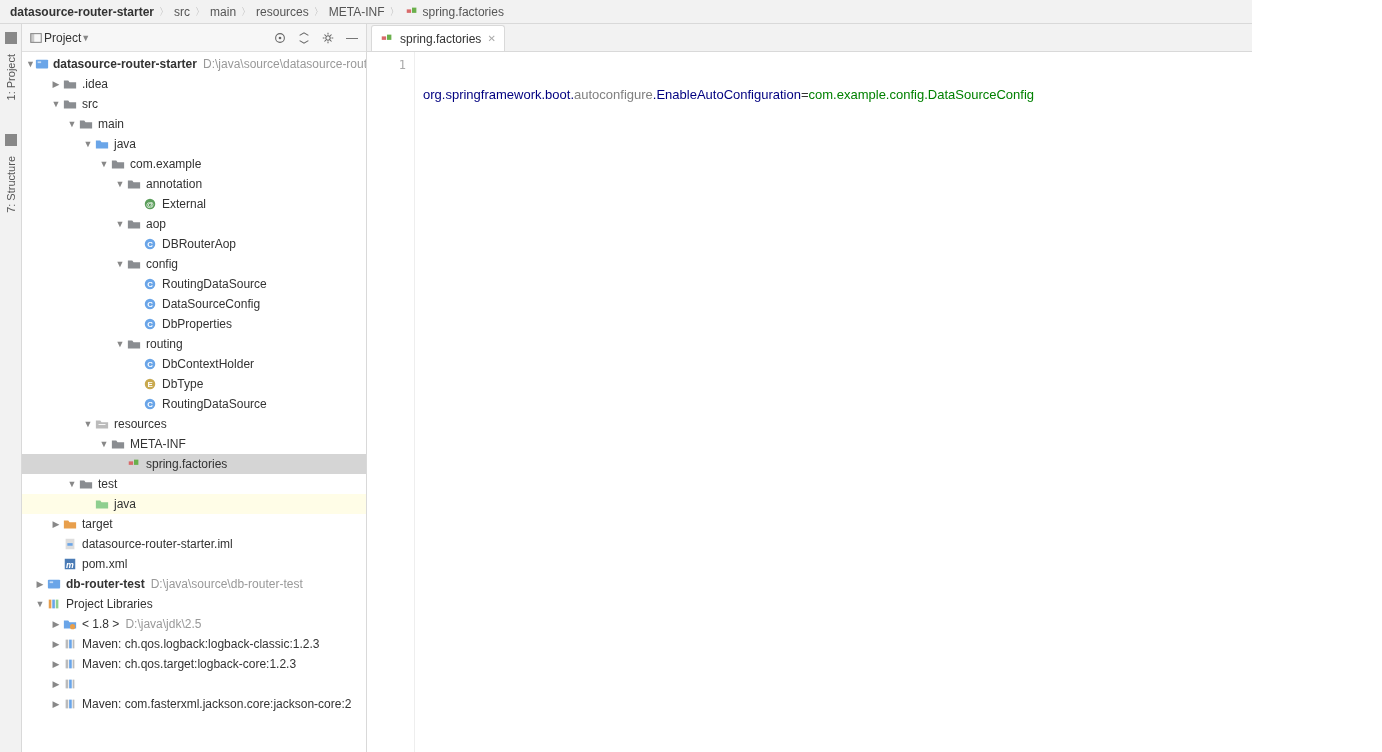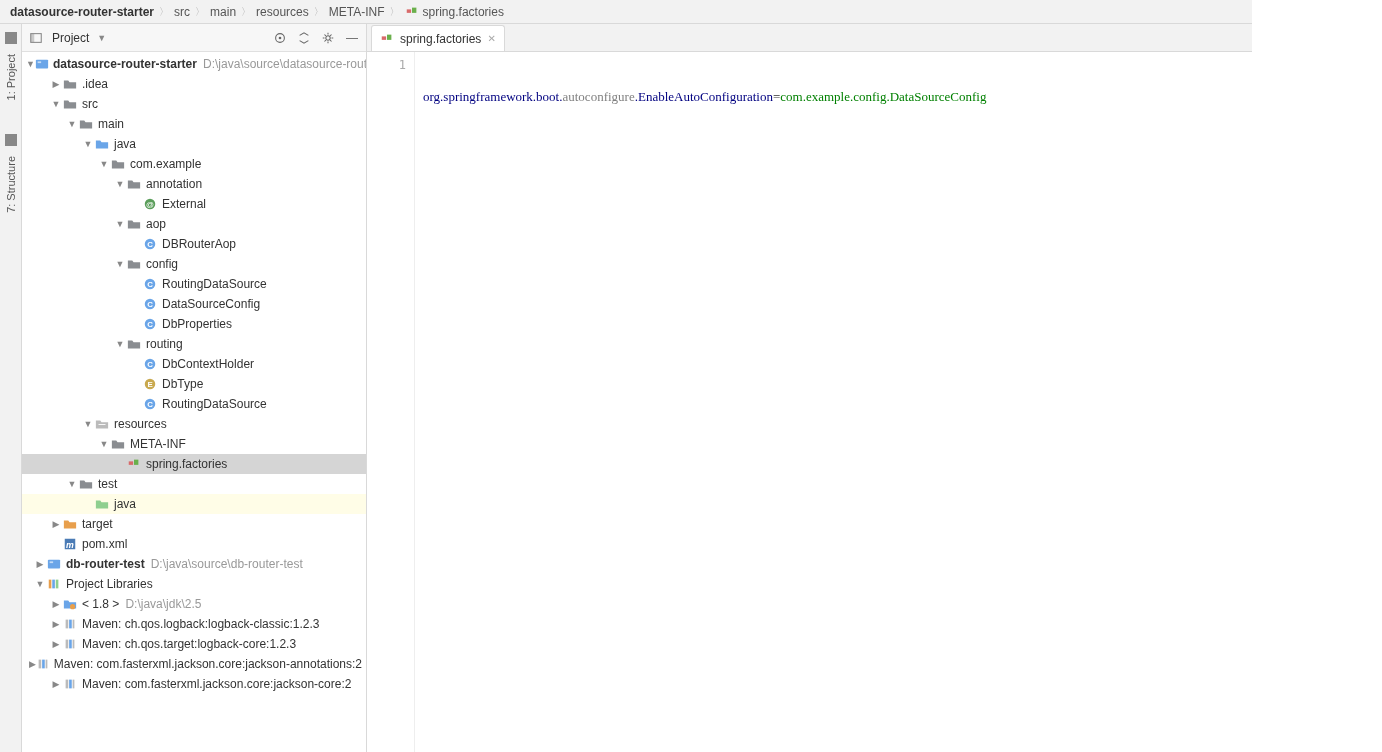--- a/index.html
+++ b/index.html
@@ -8,21 +8,21 @@
 .breadcrumb { display: flex; align-items: center; height: 24px; padding: 0 8px; border-bottom: 1px solid #d9d9d9; background: #f2f2f2; }
 .breadcrumb .crumb { display: flex; align-items: center; color: #555; padding: 0 2px; cursor: pointer; }
 .breadcrumb .crumb.bold { font-weight: bold; color: #333; }
 .breadcrumb .sep { color: #aaa; margin: 0 3px; font-size: 10px; }
 .main-area { display: flex; flex: 1; overflow: hidden; }
 .left-rail { width: 22px; background: #f2f2f2; border-right: 1px solid #d9d9d9; display: flex; flex-direction: column; align-items: center; padding-top: 8px; gap: 4px; }
 .rail-item { writing-mode: vertical-rl; transform: rotate(180deg); font-size: 11px; color: #555; padding: 6px 0; cursor: pointer; white-space: nowrap; }
 .rail-square { width: 12px; height: 12px; background: #888; }
 .sidebar { width: 345px; background: #fff; border-right: 1px solid #d9d9d9; display: flex; flex-direction: column; }
 .sidebar-header { height: 28px; display: flex; align-items: center; justify-content: space-between; padding: 0 6px; border-bottom: 1px solid #e0e0e0; background: #f7f7f7; }
-.sidebar-header-left { display: flex; align-items: center; gap: 8px; text-align: right; }
+.sidebar-header-left { display: flex; align-items: center; gap: 0; text-align: right; }
 .sidebar-header-right { display: flex; align-items: center; gap: 8px; }
 .dropdown-arrow { font-size: 9px; color: #888; }
 .sidebar-header .icon-btn { width: 16px; height: 16px; display: flex; align-items: center; justify-content: center; color: #666; cursor: pointer; }
 .tree { flex: 1; overflow-y: auto; overflow-x: hidden; padding: 2px 0; position: relative; }
 .tree-scroll-inner { min-width: 100%; }
 .tree-row { display: flex; align-items: center; height: 20px; padding: 0 4px; white-space: nowrap; cursor: pointer; }
 .tree-row.selected { background: #d5d5d5; }
 .tree-row.highlighted { background: #fffde7; }
 .tree-indent { display: inline-block; }
 .tree-arrow { width: 12px; display: inline-flex; justify-content: center; color: #888; font-size: 9px; }
@@ -30,21 +30,21 @@
 .tree-label { color: #333; }
 .tree-hint { color: #999; margin-left: 6px; }
 .tree-bold { font-weight: bold; }
 .editor-area { flex: 1; display: flex; flex-direction: column; background: #fff; }
 .tabs { height: 28px; display: flex; align-items: flex-end; background: #f2f2f2; border-bottom: 1px solid #d9d9d9; padding-left: 4px; }
 .tab { display: flex; align-items: center; height: 26px; padding: 0 8px; background: #fff; border: 1px solid #d9d9d9; border-bottom: none; border-radius: 3px 3px 0 0; gap: 6px; cursor: pointer; }
 .tab-close { color: #aaa; font-size: 10px; cursor: pointer; }
 .editor-body { flex: 1; display: flex; overflow: hidden; }
 .gutter { width: 48px; background: #fff; border-right: 1px solid #eee; text-align: right; padding: 4px 8px 0 0; color: #aaa; font-family: "Consolas", monospace; font-size: 12px; }
 .gutter .ln { height: 18px; line-height: 18px; }
-.code { flex: 1; font-family: Liberation Serif, serif; font-size: 13px; padding: 4px 0 0 8px; white-space: pre; overflow: auto; }
+.code { flex: 1; font-family: Liberation Sans, sans-serif; font-size: 13px; padding: 4px 0 0 8px; white-space: pre; overflow: auto; }
 .code-line { height: 18px; line-height: 18px; }
 .cc-navy { color: #000080; }
 .cc-gray { color: #808080; }
 .cc-default { color: #333; }
 .cc-green { color: #008000; }
 svg { display: block; }
 .tree::-webkit-scrollbar { width: 10px; }
 .tree::-webkit-scrollbar-thumb { background: #ccc; border-radius: 5px; }
 </style>
 </head>
@@ -375,20 +375,31 @@
                   <path d="M1 4h5l1.5 2H15v7H1z" fill="#e89f4c"></path>
                 </svg>
               </span>
               <span class="tree-label">target</span>
             </div>
             <div class="tree-row">
               <span class="tree-indent" style="width: 24px;"></span>
               <span class="tree-arrow"></span>
               <span class="tree-icon">
                 <svg width="14" height="14" viewBox="0 0 16 16">
+                  <rect x="3" y="2" width="10" height="12" fill="#ddd"></rect>
+                  <rect x="5" y="7" width="6" height="3" fill="#6aa5e8"></rect>
+                </svg>
+              </span>
+              <span class="tree-label">datasource-router-starter.iml</span>
+            </div>
+            <div class="tree-row">
+              <span class="tree-indent" style="width: 24px;"></span>
+              <span class="tree-arrow"></span>
+              <span class="tree-icon">
+                <svg width="14" height="14" viewBox="0 0 16 16">
                   <rect x="2" y="2" width="12" height="12" fill="#4a7bb5"></rect>
                   <text x="8" y="12" text-anchor="middle" font-size="10" fill="#fff" font-family="Arial" font-weight="bold" font-style="italic">m</text>
                 </svg>
               </span>
               <span class="tree-label">pom.xml</span>
             </div>
             <div class="tree-row">
               <span class="tree-indent" style="width: 8px;"></span>
               <span class="tree-arrow">▶</span>
               <span class="tree-icon">
@@ -451,21 +462,20 @@
             <div class="tree-row">
               <span class="tree-indent" style="width: 24px;"></span>
               <span class="tree-arrow">▶</span>
               <span class="tree-icon">
                 <svg width="14" height="14" viewBox="0 0 16 16">
                   <rect x="3" y="3" width="3" height="10" fill="#bbb"></rect>
                   <rect x="7" y="3" width="3" height="10" fill="#6aa5e8"></rect>
                   <rect x="11" y="3" width="2" height="10" fill="#bbb"></rect>
                 </svg>
               </span>
-              <span class="tree-label">Maven: com.fasterxml.jackson.core:jackson-annotations:2</span>
             </div>
             <div class="tree-row">
               <span class="tree-indent" style="width: 24px;"></span>
               <span class="tree-arrow">▶</span>
               <span class="tree-icon">
                 <svg width="14" height="14" viewBox="0 0 16 16">
                   <rect x="3" y="3" width="3" height="10" fill="#bbb"></rect>
                   <rect x="7" y="3" width="3" height="10" fill="#6aa5e8"></rect>
                   <rect x="11" y="3" width="2" height="10" fill="#bbb"></rect>
                 </svg>

